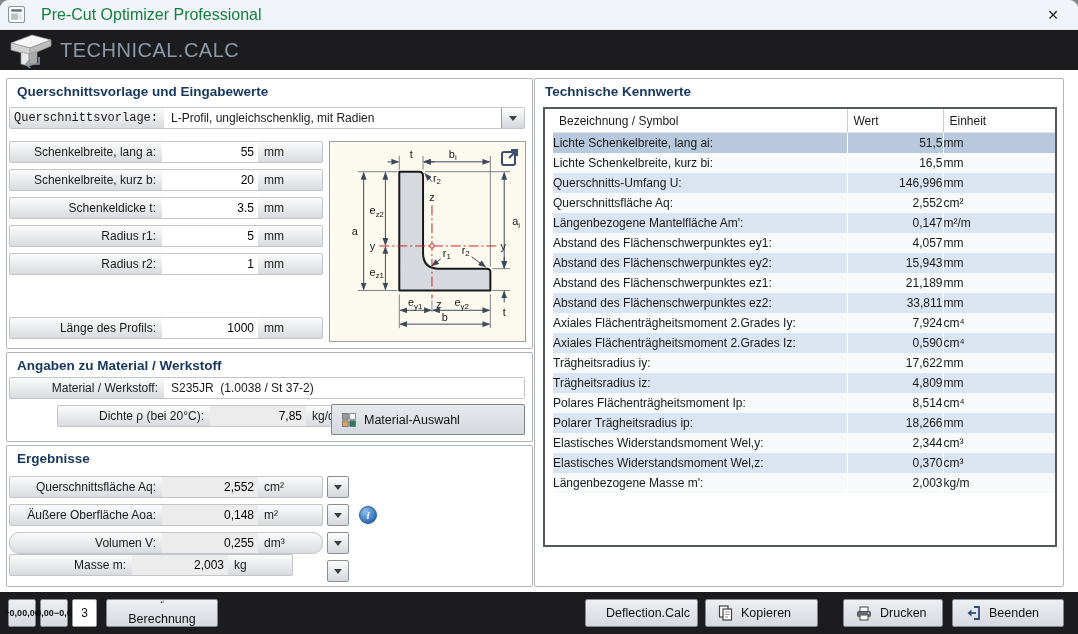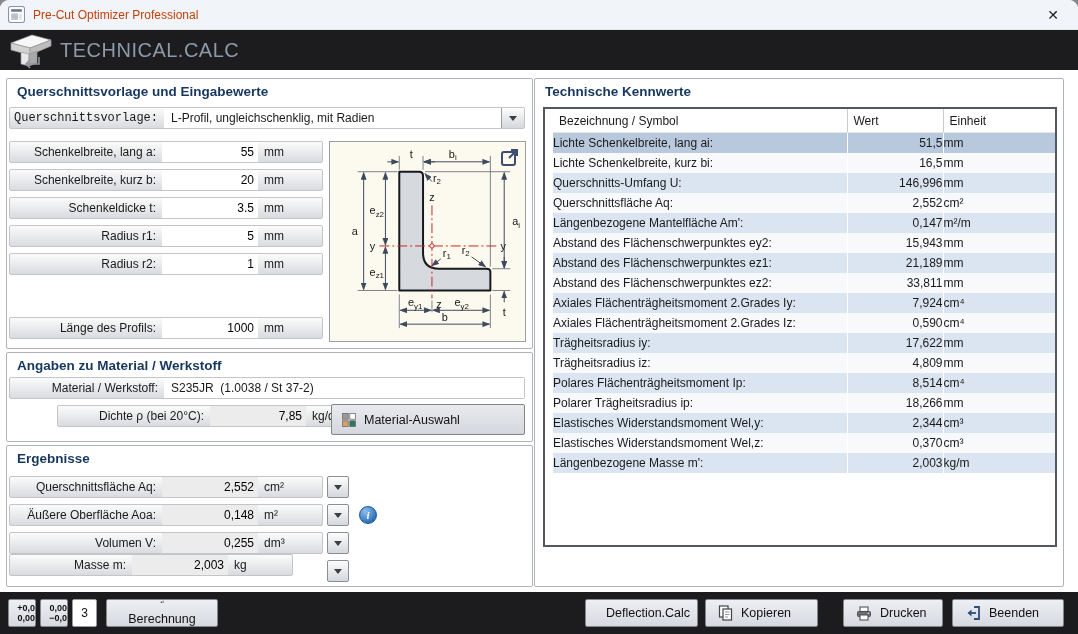--- a/index.html
+++ b/index.html
@@ -1,19 +1,19 @@
 <!DOCTYPE html>
 <html><head>
 <meta charset="utf-8">
 <style>
   html,body{margin:0;padding:0;background:#85878a;font-family:"Liberation Sans",sans-serif;}
   .window{position:relative;width:1078px;height:634px;border-radius:9px 9px 0 0;overflow:hidden;background:#fff;}
   
   .titlebar{position:absolute;left:0;top:0;width:100%;height:30px;background:#f1f4f9;border-bottom:1px solid #e3e6ea;display:flex;align-items:center;box-sizing:border-box;padding:0 8px;}
-  .titlebar .ttext{font-size:12px;color:#c2410c;margin-left:8px;}
+  .titlebar .ttext{font-size:16px;color:#15803d;margin-left:16px;}
   .closebtn{margin-left:auto;width:34px;height:28px;display:flex;align-items:center;justify-content:center;font-size:14px;color:#222;cursor:default;}
   
   .brandbar{position:absolute;left:0;top:30px;width:100%;height:40px;background:#1c1c1e;display:flex;align-items:center;box-sizing:border-box;padding:0 8px;}
   .brand{color:#8c9aa9;font-size:20px;letter-spacing:.5px;margin-left:6px;}
   
   .main{position:absolute;left:0;top:70px;width:1078px;height:522px;background:#fff;}
   .gbox{position:absolute;background:#fff;border:1px solid #b0b4ba;border-radius:2px;box-sizing:border-box;}
   .gtitle{position:absolute;top:5px;left:10px;font-size:13.5px;font-weight:bold;color:#17375e;}
   
   .frow{position:absolute;display:flex;align-items:stretch;background:linear-gradient(#fbfbfb,#d9dbdf);border:1px solid #c2c5c9;border-radius:2px;box-sizing:border-box;height:22px;}
@@ -40,21 +40,21 @@
   table.kw td:last-child{border-right:none;}
   td.n{padding-left:6px;}
   td.v{text-align:right;padding-right:8px;}
   td.u{padding-left:6px;}
   tbody tr:nth-child(odd){background:#dbe5f1;}
   tbody tr:nth-child(even){background:#f7f9fb;}
   tbody tr.selected{background:#b8c9dd;}
   
   .footer{position:absolute;left:0;top:592px;width:100%;height:42px;background:#1c1c1e;}
   .fbtn{position:absolute;top:7px;height:28px;background:linear-gradient(#edeff3,#d6d9df);border:1px solid #83878e;border-radius:2px;font-size:12.5px;color:#111;display:flex;align-items:center;gap:8px;padding:0 12px;box-sizing:border-box;white-space:nowrap;}
-  .smbtn{position:absolute;top:7px;width:28px;height:28px;background:linear-gradient(#edeff3,#d6d9df);border:1px solid #83878e;border-radius:2px;display:flex;flex-direction:column;align-items:flex-end;justify-content:center;padding:0;box-sizing:border-box;}
+  .smbtn{position:absolute;top:7px;width:28px;height:28px;background:linear-gradient(#edeff3,#d6d9df);border:1px solid #83878e;border-radius:2px;display:flex;flex-direction:row;align-items:center;justify-content:center;padding:0;box-sizing:border-box;}
   .smbtn span{display:block;font-size:9px;font-weight:bold;line-height:10px;color:#111;}
   .decbox{position:absolute;left:72px;top:7px;width:25px;height:28px;background:#fff;border:1px solid #9a9a9a;border-radius:2px;box-sizing:border-box;text-align:center;line-height:26px;font-size:12px;color:#111;}
   svg text{font-family:"Liberation Sans",sans-serif;}
 </style>
 </head>
 <body>
 
 <div class="window">
 
   <div class="titlebar">
@@ -237,21 +237,21 @@
       <div class="frow" style="left:2px;top:58px;width:314px;">
         <div class="lab">Äußere Oberfläche Aoa:</div>
         <input class="val ro" value="0,148" style="">
         <div class="unit">m²</div>
       </div>
       <div class="ddsq" style="left:320px;top:58px;">
           <span class="tri"></span>
         </div>
       <div class="infoicon" style="left:352px;top:60px;">i</div>
 
-      <div class="frow" style="left:2px;top:86px;width:314px;">
+      <div class="frow" style="left:2px;top:86px;width:314px;border-radius:10px;">
         <div class="lab">Volumen V:</div>
         <input class="val ro" value="0,255" style="">
         <div class="unit">dm³</div>
       </div>
       <div class="ddsq" style="left:320px;top:86px;">
           <span class="tri"></span>
         </div>
 
       <div class="frow" style="left:2px;top:108px;width:284px;">
         <div class="lab">Masse m:</div>
@@ -299,20 +299,25 @@
                 <td class="n">Querschnittsfläche Aq:</td>
                 <td class="v">2,552</td>
                 <td class="u">cm²</td>
               </tr>
             <tr>
                 <td class="n">Längenbezogene Mantelfläche Am':</td>
                 <td class="v">0,147</td>
                 <td class="u">m²/m</td>
               </tr>
             <tr>
+                <td class="n">Abstand des Flächenschwerpunktes ey1:</td>
+                <td class="v">4,057</td>
+                <td class="u">mm</td>
+              </tr>
+            <tr>
                 <td class="n">Abstand des Flächenschwerpunktes ey2:</td>
                 <td class="v">15,943</td>
                 <td class="u">mm</td>
               </tr>
             <tr>
                 <td class="n">Abstand des Flächenschwerpunktes ez1:</td>
                 <td class="v">21,189</td>
                 <td class="u">mm</td>
               </tr>
             <tr>

